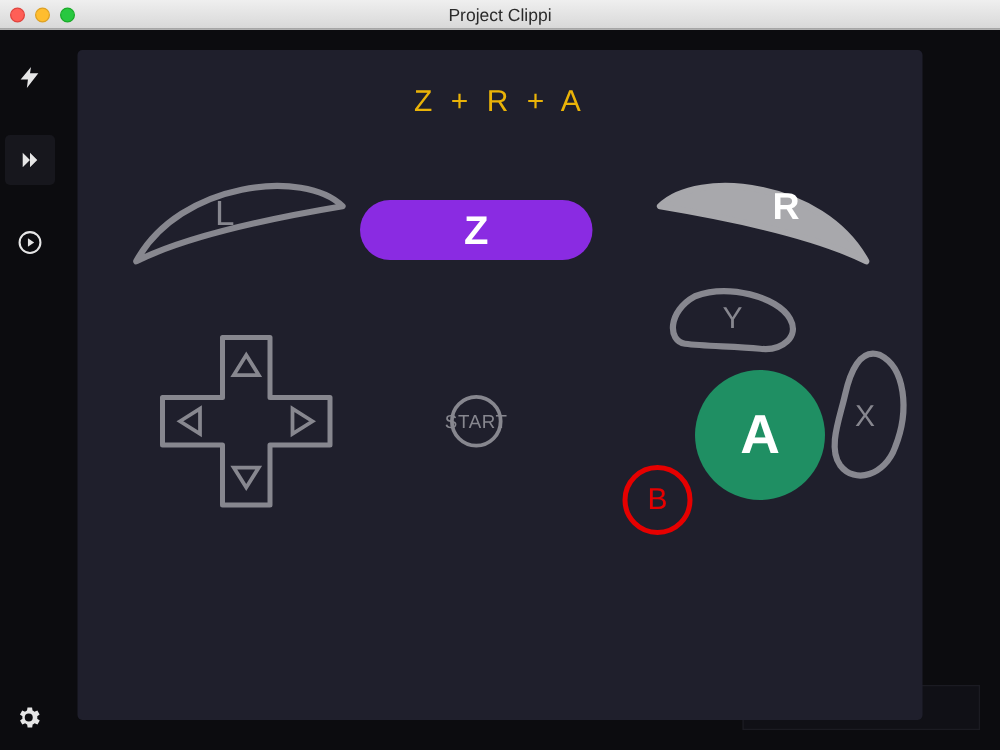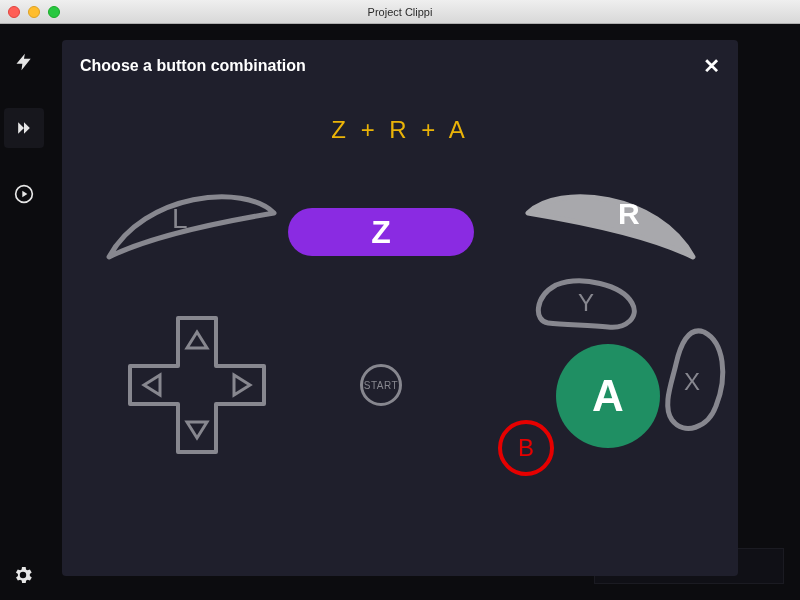--- a/index.html
+++ b/index.html
@@ -17,21 +17,21 @@
     }
     .traffic { display: flex; gap: 8px; }
     .traffic .dot { width: 12px; height: 12px; border-radius: 50%; }
     .dot.red { background: #ff5f57; border: 0.5px solid #e0443e; }
     .dot.yellow { background: #ffbd2e; border: 0.5px solid #dea123; }
     .dot.green { background: #28c840; border: 0.5px solid #1aab29; }
     .titlebar .title {
       position: absolute;
       left: 0; right: 0;
       text-align: center;
-      font-size: 11px;
+      font-size: 14px;
       color: #2a2a2a;
       pointer-events: none;
     }
 
     .app-bg {
       position: absolute;
       top: 24px; left: 0; right: 0; bottom: 0;
       background: #0c0c0f;
     }
     .app-bg .side-toolbar {
@@ -144,24 +144,20 @@
   <div class="gear">
     <svg viewBox="0 0 24 24" width="22" height="22" fill="#e6e6e6">
         <path d="M19.4 13a7.8 7.8 0 0 0 .1-1 7.8 7.8 0 0 0-.1-1l2.1-1.6-2-3.5-2.5 1a7.6 7.6 0 0 0-1.7-1l-.4-2.7h-4l-.4 2.7a7.6 7.6 0 0 0-1.7 1l-2.5-1-2 3.5L6.5 11a7.8 7.8 0 0 0-.1 1 7.8 7.8 0 0 0 .1 1l-2.1 1.6 2 3.5 2.5-1a7.6 7.6 0 0 0 1.7 1l.4 2.7h4l.4-2.7a7.6 7.6 0 0 0 1.7-1l2.5 1 2-3.5Zm-7.4 2.5A3.5 3.5 0 1 1 15.5 12 3.5 3.5 0 0 1 12 15.5Z"></path>
       </svg>
   </div>
   <div class="bottom-btn"></div>
 </div>
 
 <div class="modal">
 
-  <div class="modal-header">
-    <span>Choose a button combination</span>
-    <span class="close">✕</span>
-  </div>
 
   <div class="combo-display">Z + R + A</div>
 
   <div class="controller-area">
 
     <div style="position:absolute;left:32px;top:15px;width:190px;height:90px;">
       <svg viewBox="0 0 190 90" width="190" height="90">
         <path d="M15 78 C50 14, 150 4, 180 34 C120 44, 55 58, 15 78 Z" fill="none" stroke="#87878f" stroke-width="5" stroke-linejoin="round"></path>
       </svg>
       <span class="btn-label" style="position:absolute;left:78px;top:24px;font-size:28px;color:#87878f;font-weight:400;">L</span>
@@ -187,21 +183,21 @@
         <path d="M18 71 l16 -10 v20 Z" fill="none" stroke="#87878f" stroke-width="3"></path>
         <path d="M124 71 l-16 -10 v20 Z" fill="none" stroke="#87878f" stroke-width="3"></path>
       </svg>
       <div style="position:absolute;left:52px;top:4px;width:38px;height:48px;"></div>
       <div style="position:absolute;left:52px;top:90px;width:38px;height:48px;"></div>
       <div style="position:absolute;left:4px;top:52px;width:48px;height:38px;"></div>
       <div style="position:absolute;left:90px;top:52px;width:48px;height:38px;"></div>
     </div>
 
     <div style="position:absolute;left:298px;top:200px;width:42px;height:42px;border:3px solid #87878f;border-radius:50%;display:flex;align-items:center;justify-content:center;">
-      <span class="btn-label" style="font-size:10px;color:#87878f;letter-spacing:0.5px;">START</span>
+      <span class="btn-label" style="font-size:15px;color:#87878f;letter-spacing:0.5px;">START</span>
     </div>
 
     <div style="position:absolute;left:468px;top:113px;width:110px;height:58px;">
       <svg viewBox="0 0 110 58" width="110" height="58">
         <path d="M26 8 C52 -2, 92 8, 102 26 C110 40, 96 52, 78 50 C58 48, 34 48, 18 46 C4 44, 4 20, 26 8 Z" fill="none" stroke="#87878f" stroke-width="5"></path>
       </svg>
       <span class="btn-label" style="position:absolute;left:48px;top:12px;font-size:24px;color:#87878f;font-weight:400;">Y</span>
     </div>
 
     <div style="position:absolute;left:596px;top:160px;width:70px;height:112px;">

